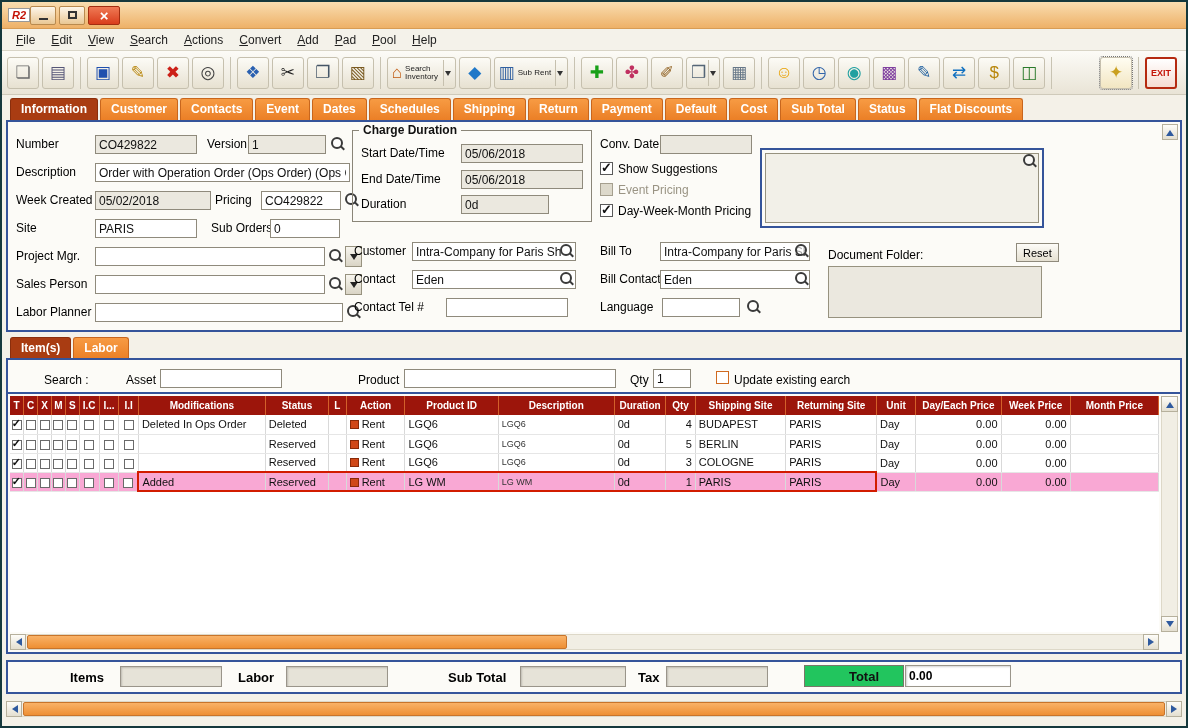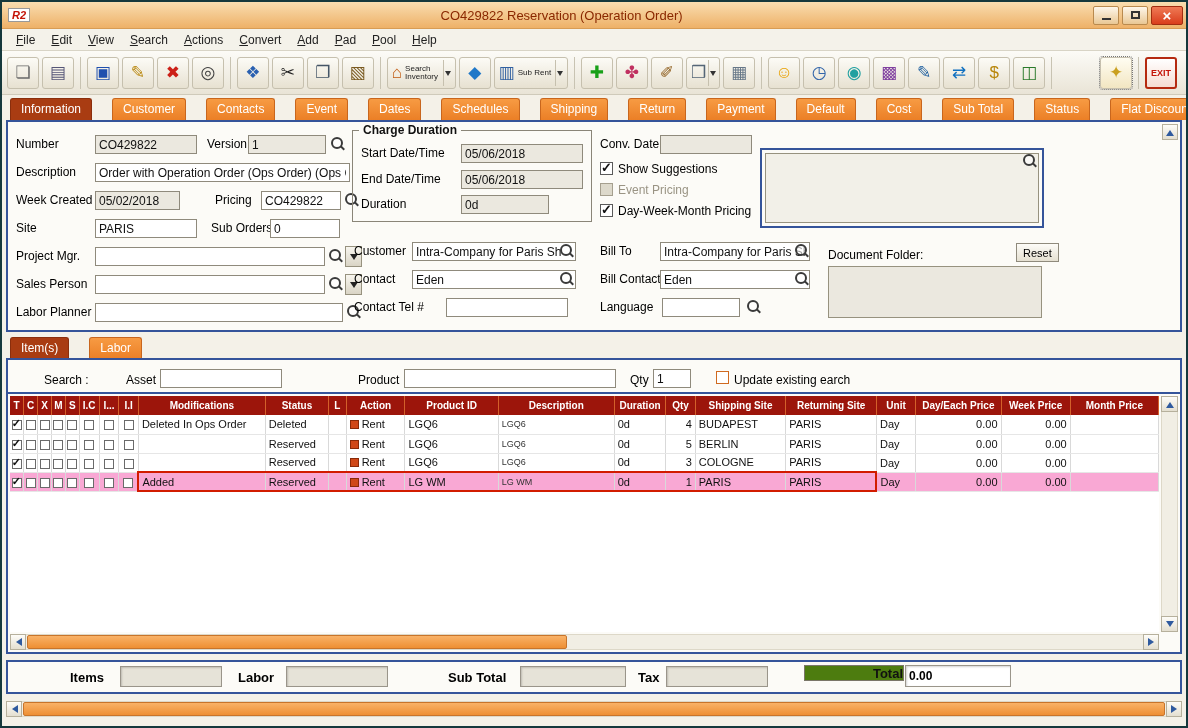--- a/index.html
+++ b/index.html
@@ -39,22 +39,22 @@
   .tarrow{width:11px;height:26px;border-left:1px solid #c6c0ae;display:flex;align-items:center;justify-content:center;}
   .tarrow::after{content:"";border:3px solid transparent;border-top:5px solid #333;margin-top:4px;}
   .tsep{width:1px;height:32px;background:#c8c3b2;margin:0 3px;}
   .tool.sel{margin-left:42px;outline:1px dotted #777;background:linear-gradient(#fffdf2,#f2e6c2);}
   .tool.exitbtn{margin-left:auto;margin-right:4px;border:2px solid #b52a10;background:linear-gradient(#fff,#f6dcd2);}
   .exitlbl{color:#c41408;font-weight:bold;font-size:9px;padding:0 2px;}
   
   .tabsrow{position:absolute;height:23px;display:flex;align-items:flex-end;}
   #maintabs{left:8px;top:95px;}
   #itemsTabs{left:8px;top:334px;}
-  .tab{display:inline-block;margin-right:20px;padding:3px 10px 4px 10px;
-    background:linear-gradient(#f79b43,#eb7f26);color:#fff;font-weight:normal;font-size:12px;
+  .tab{display:inline-block;margin-right:2px;padding:3px 10px 4px 10px;
+    background:linear-gradient(#f79b43,#eb7f26);color:#fff;font-weight:bold;font-size:12px;
     border:1px solid #c8661d;border-bottom:none;border-radius:3px 3px 0 0;cursor:default;white-space:nowrap;}
   .tab.sel{background:#a93c12;border-color:#8a2e0c;}
   .tab.small{padding:2px 8px 3px 8px;font-size:11px;}
   
   .panel{position:absolute;left:4px;width:1176px;background:#fcfbf7;border:2px solid #35549a;}
   #infoPanel{top:118px;height:212px;}
   #itemsPanel{top:356px;height:296px;}
   #totalsPanel{top:658px;height:34px;}
   .lbl{position:absolute;white-space:nowrap;color:#000;}
   .lbl.b{font-weight:bold;}
@@ -104,31 +104,30 @@
   .arr.up{border-bottom:6px solid #2f5a9e;margin-top:-3px;}
   .arr.down{border-top:6px solid #2f5a9e;margin-bottom:-3px;}
   .arr.left{border-right:6px solid #2f5a9e;margin-left:-3px;}
   .arr.right{border-left:6px solid #2f5a9e;margin-right:-3px;}
   .strack{position:absolute;background:#f1eee4;border:1px solid #ddd8c8;}
   .sthumb{position:absolute;background:linear-gradient(#f9b267,#ee8f33);border:1px solid #c8742a;border-radius:2px;}
   
   .totfld{position:absolute;height:21px;background:#e6e3d8;border:1px solid #9a958a;
     box-shadow:inset 1px 1px 2px rgba(0,0,0,.18);font-family:"Liberation Sans",sans-serif;font-size:12px;padding:0 3px;}
   .totfld.white{background:#fff;font-weight:bold;}
-  .totlblbox{position:absolute;height:16px;border:1px solid #7a7668;background:#4d7c0f;
-    display:flex;align-items:center;justify-content:flex-end;padding-right:0;font-weight:bold;font-size:13px;}
+  .totlblbox{position:absolute;height:22px;border:1px solid #7a7668;background:#22c55e;
+    display:flex;align-items:center;justify-content:flex-end;padding-right:24px;font-weight:bold;font-size:13px;}
 </style>
 </head>
 <body>
 
 <div class="window">
 
   <div class="titlebar">
     <span class="applogo">R2</span>
-    <span class="title">CO429822 Reservation (Operation Order)</span>
     <span class="winbtn">
         <span class="minglyph"></span>
       </span>
     <span class="winbtn">
         <span class="maxglyph"></span>
       </span>
     <span class="winbtn close"></span>
   </div>
 
   <div id="menubar">
@@ -264,21 +263,21 @@
     <span class="lbl" style="left:8px;top:15px">Number</span>
     <input class="fld gray" style="left: 87px; top: 13px; width: 102px;" value="CO429822">
     <span class="lbl" style="left:199px;top:15px">Version</span>
     <input class="fld gray" style="left: 240px; top: 13px; width: 78px;" value="1">
     <span class="mag" style="left:322px;top:14px"></span>
 
     <span class="lbl" style="left:8px;top:43px">Description</span>
     <input class="fld" style="left: 87px; top: 41px; width: 255px;" value="Order with Operation Order (Ops Order) (Ops C">
 
     <span class="lbl" style="left:8px;top:71px">Week Created</span>
-    <input class="fld gray" style="left: 87px; top: 69px; width: 85px;" value="05/02/2018">
+    <input class="fld gray" style="left: 87px; top: 69px; width: 116px;" value="05/02/2018">
     <span class="lbl" style="left:207px;top:71px">Pricing</span>
     <input class="fld" style="left: 253px; top: 69px; width: 80px;" value="CO429822">
     <span class="mag" style="left:336px;top:70px"></span>
 
     <span class="lbl" style="left:8px;top:99px">Site</span>
     <input class="fld" style="left: 87px; top: 97px; width: 102px;" value="PARIS">
     <span class="lbl" style="left:203px;top:99px">Sub Orders</span>
     <input class="fld" style="left: 262px; top: 97px; width: 70px;" value="0">
 
     <span class="lbl" style="left:8px;top:127px">Project Mgr.</span>

